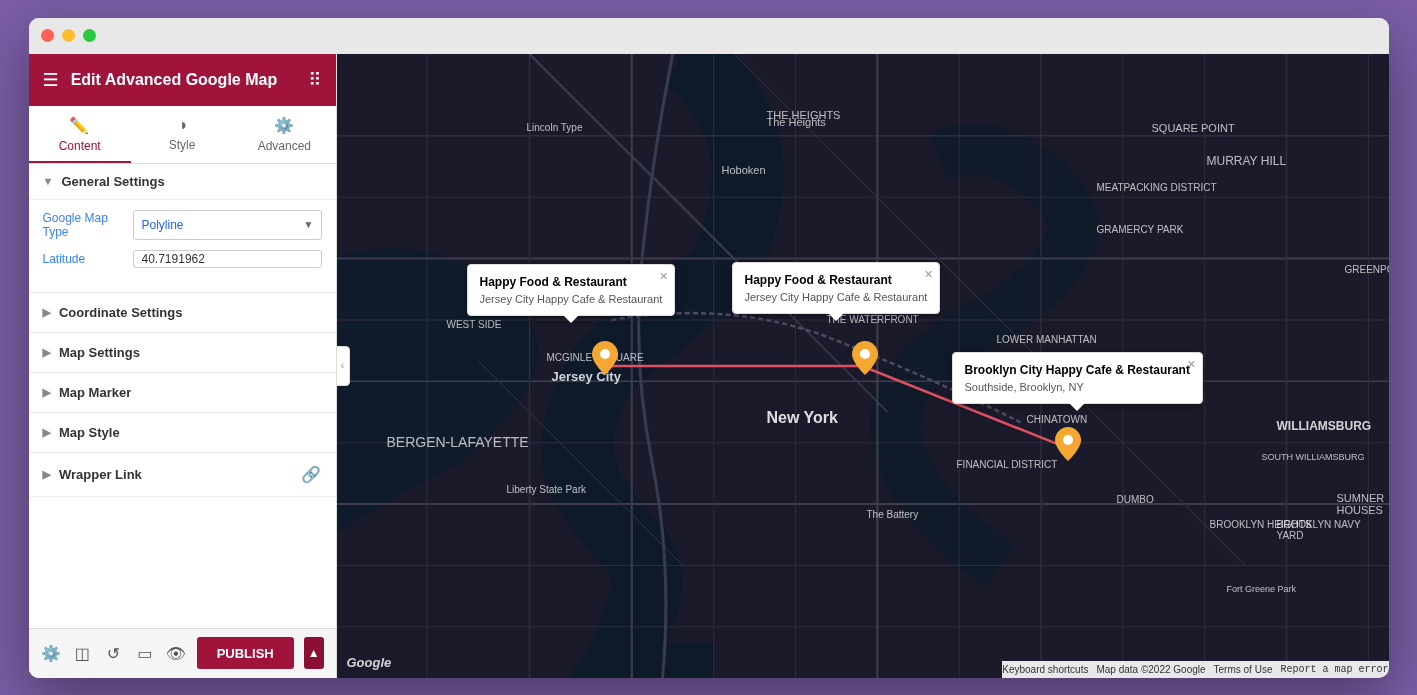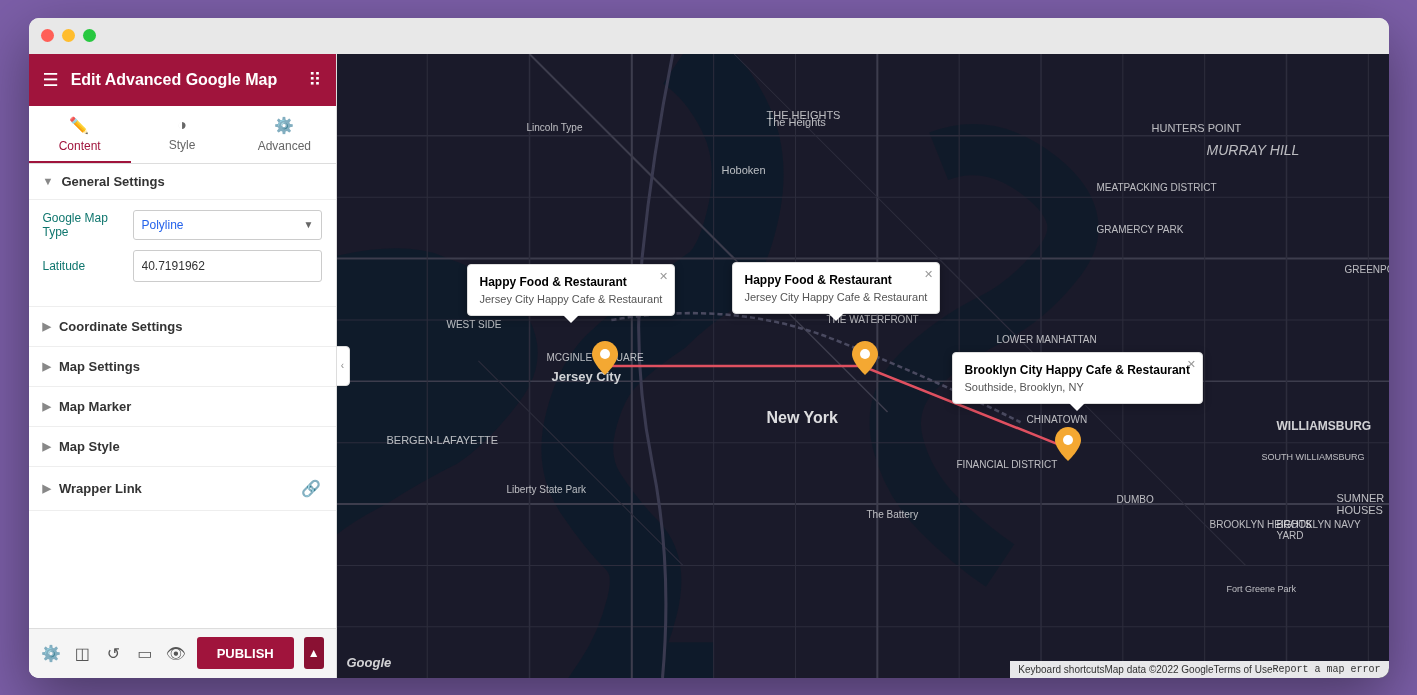--- a/index.html
+++ b/index.html
@@ -102,27 +102,27 @@
     }
     .section-header .arrow { margin-right: 8px; font-size: 11px; color: #888; }
     .section-body { padding: 10px 14px 14px; border-bottom: 1px solid #eee; }
     .form-row {
       display: flex;
       align-items: center;
       margin-bottom: 10px;
     }
     .form-label {
       font-size: 12px;
-      color: #0f766e;
+      color: #3b82f6;
       width: 90px;
       flex-shrink: 0;
     }
     .form-input {
       flex: 1;
-      height: 32px;
+      height: 18px;
       border: 1px solid #ccc;
       border-radius: 3px;
       padding: 0 8px;
       font-size: 12px;
       color: #333;
     }
     .select-wrapper {
       flex: 1;
       position: relative;
       display: flex;
@@ -315,23 +315,23 @@
       opacity: 0.8;
       z-index: 10;
     }
     .map-footer {
       position: absolute;
       bottom: 0;
       right: 0;
       background: rgba(255,255,255,0.9);
       font-size: 10px;
       color: #333;
-      padding: 3px 8px;
-      display: flex;
-      gap: 0;
+      padding: 3px 0;
+      display: flex;
+      gap: 8px;
       z-index: 10;
     }
   </style>
 </head>
 <body>
 
 <div class="window">
 
   <div class="titlebar">
     <div class="dot dot-red"></div>
@@ -461,37 +461,37 @@
 
         <path d="M 340 0 Q 320 100 310 200 Q 300 300 320 400 Q 340 500 330 610" stroke="#3a3a50" stroke-width="3" fill="none"></path>
 
         <path d="M 280 260 Q 400 240 500 280 Q 600 320 680 360" stroke="#4a4a60" stroke-width="2.5" fill="none" stroke-dasharray="5,3"></path>
       </svg>
 
       <div class="map-label" style="top:62px;left:430px;font-size:11px;">The Heights</div>
       <div class="map-label" style="top:110px;left:385px;font-size:11px;">Hoboken</div>
       <div class="map-label map-label-large" style="top:355px;left:430px;">New York</div>
       <div class="map-label map-label-medium" style="top:315px;left:215px;">Jersey City</div>
-      <div class="map-label" style="top:68px;left:815px;font-size:11px;">HUNTERS POINT</div>
+      <div class="map-label" style="top:68px;left:815px;font-size:11px;">SQUARE POINT</div>
       <div class="map-label" style="top:128px;left:760px;font-size:10px;">MEATPACKING DISTRICT</div>
       <div class="map-label" style="top:170px;left:760px;font-size:10px;">GRAMERCY PARK</div>
-      <div class="map-label" style="top:88px;left:870px;font-size:14px;font-style:italic;">MURRAY HILL</div>
+      <div class="map-label" style="top:100px;left:870px;font-size:12px;">MURRAY HILL</div>
       <div class="map-label" style="top:210px;left:1008px;font-size:10px;">GREENPOINT</div>
       <div class="map-label" style="top:298px;left:210px;font-size:10px;">MCGINLEY SQUARE</div>
       <div class="map-label" style="top:265px;left:110px;font-size:10px;">WEST SIDE</div>
       <div class="map-label" style="top:260px;left:490px;font-size:10px;">THE WATERFRONT</div>
       <div class="map-label" style="top:280px;left:660px;font-size:10px;">LOWER MANHATTAN</div>
       <div class="map-label" style="top:360px;left:690px;font-size:10px;">CHINATOWN</div>
       <div class="map-label" style="top:405px;left:620px;font-size:10px;">FINANCIAL DISTRICT</div>
       <div class="map-label" style="top:440px;left:780px;font-size:10px;">DUMBO</div>
       <div class="map-label map-label-medium" style="top:365px;left:940px;font-size:12px;text-align:right;">WILLIAMSBURG</div>
       <div class="map-label" style="top:398px;left:925px;font-size:9px;">SOUTH WILLIAMSBURG</div>
       <div class="map-label" style="top:465px;left:840px;font-size:10px;margin-left:33px;">BROOKLYN HEIGHTS</div>
       <div class="map-label" style="top:465px;left:940px;font-size:10px;">BROOKLYN NAVY YARD</div>
-      <div class="map-label" style="top:380px;left:50px;font-size:11px;">BERGEN-LAFAYETTE</div>
+      <div class="map-label" style="top:380px;left:50px;font-size:14px;">BERGEN-LAFAYETTE</div>
 
       <div class="map-label" style="top:438px;left:1000px;font-size:11px;">SUMNER HOUSES</div>
       <div class="map-label" style="top:530px;left:890px;font-size:9px;">Fort Greene Park</div>
       <div class="map-label" style="top:430px;left:170px;font-size:10px;">Liberty State Park</div>
       <div class="map-label" style="top:455px;left:530px;font-size:10px;">The Battery</div>
       <div class="map-label" style="top:68px;left:190px;font-size:10px;">Lincoln Type</div>
       <div class="map-label" style="top:55px;left:430px;font-size:11px;">THE HEIGHTS</div>
 
       <div class="collapse-handle">‹</div>
 

